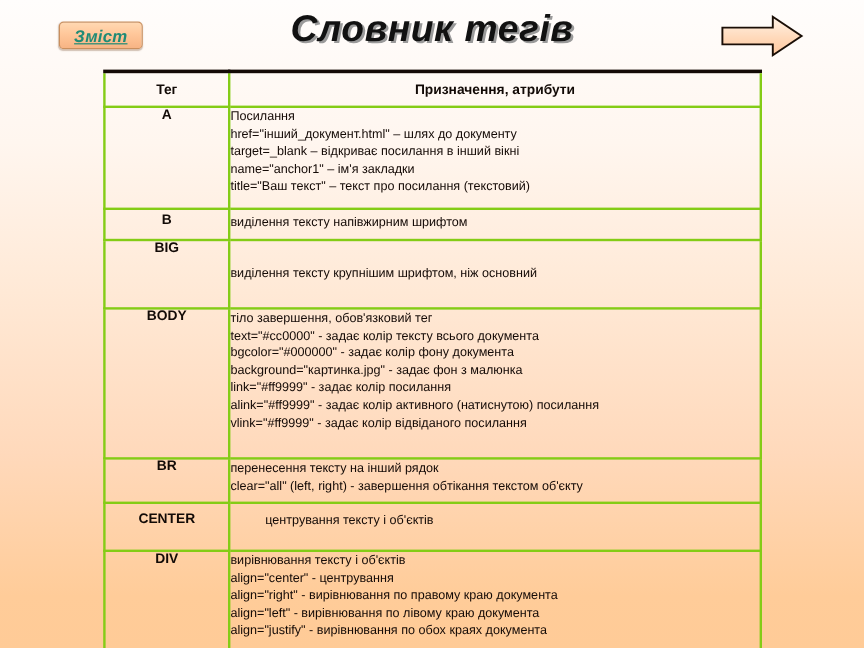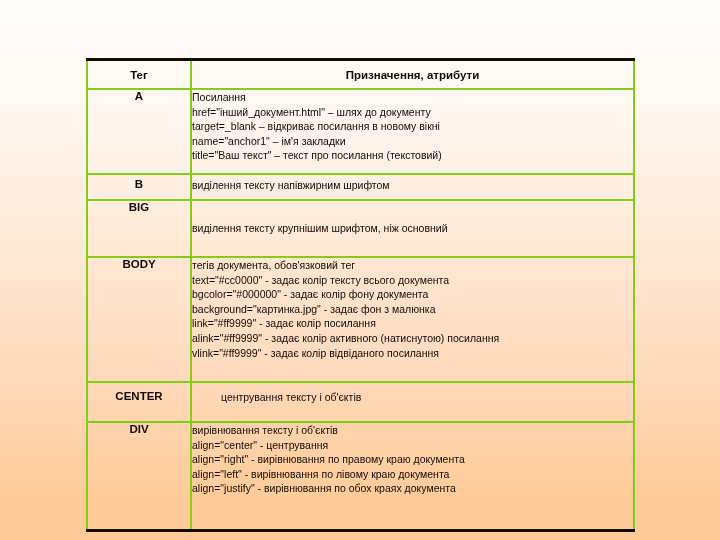--- a/index.html
+++ b/index.html
@@ -147,40 +147,62 @@
   tr.r-b .cell-tag  { padding-top: 3px; }
   tr.r-big .cell-desc { padding-top: 20px; margin-left: 41px; }
   tr.r-cen .cell-desc { padding-top: 7px; padding-left: 29px; }
   tr.r-cen .cell-tag  { padding-top: 7px; margin-top: 20px; }
 </style>
 </head>
 <body>
 
 <div class="slide">
 
+  <div class="header">
+
+    <div class="toc-button">
+      <span>Зміст</span>
+    </div>
+
+    <div class="slide-title">Словник тегів</div>
+
+    <div class="next-arrow">
+      <svg width="70" height="36" viewBox="0 0 70 36" xmlns="http://www.w3.org/2000/svg">
+        <defs>
+          <linearGradient id="arrowGrad" x1="0" y1="0" x2="0" y2="1">
+            <stop offset="0%" stop-color="#fff3e7"></stop>
+            <stop offset="55%" stop-color="#ffd9ba"></stop>
+            <stop offset="100%" stop-color="#ffc79d"></stop>
+          </linearGradient>
+        </defs>
+        <polygon points="2,11 44,11 44,2 68,18 44,34 44,25 2,25" fill="url(#arrowGrad)" stroke="#1a0e06" stroke-width="1.6" stroke-linejoin="miter"></polygon>
+      </svg>
+    </div>
+
+  </div>
 
   <table class="tag-table">
     <colgroup>
       <col class="c-tag">
       <col class="c-desc">
     </colgroup>
     <thead>
       <tr>
         <th>Тег</th>
         <th>Призначення, атрибути</th>
       </tr>
     </thead>
     <tbody>
 
       <tr class="r-a">
         <td class="cell-tag">A</td>
         <td class="cell-desc">
           <span class="ln">Посилання</span>
           <span class="ln">href="інший_документ.html" – шлях до документу</span>
-          <span class="ln">target=_blank – відкриває посилання в новому вікні</span>
+          <span class="ln">target=_blank – відкриває посилання в інший вікні</span>
           <span class="ln">name="anchor1" – ім'я закладки</span>
           <span class="ln">title="Ваш текст" – текст про посилання (текстовий)</span>
         </td>
       </tr>
 
       <tr class="r-b">
         <td class="cell-tag">B</td>
         <td class="cell-desc">
           <span class="ln">виділення тексту напівжирним шрифтом</span>
         </td>
@@ -189,30 +211,37 @@
       <tr class="r-big">
         <td class="cell-tag">BIG</td>
         <td class="cell-desc">
           <span class="ln">виділення тексту крупнішим шрифтом, ніж основний</span>
         </td>
       </tr>
 
       <tr class="r-body">
         <td class="cell-tag">BODY</td>
         <td class="cell-desc">
-          <span class="ln">тегів документа, обов'язковий тег</span>
+          <span class="ln">тіло завершення, обов'язковий тег</span>
           <span class="ln">text="#cc0000" - задає колір тексту всього документа</span>
           <span class="ln">bgcolor="#000000" - задає колір фону документа</span>
           <span class="ln">background="картинка.jpg" - задає фон з малюнка</span>
           <span class="ln">link="#ff9999" - задає колір посилання</span>
           <span class="ln">alink="#ff9999" - задає колір активного (натиснутою) посилання</span>
           <span class="ln">vlink="#ff9999" - задає колір відвіданого посилання</span>
         </td>
       </tr>
 
+      <tr class="r-br">
+        <td class="cell-tag">BR</td>
+        <td class="cell-desc">
+          <span class="ln">перенесення тексту на інший рядок</span>
+          <span class="ln">clear="all" (left, right) - завершення обтікання текстом об'єкту</span>
+        </td>
+      </tr>
 
       <tr class="r-cen">
         <td class="cell-tag">CENTER</td>
         <td class="cell-desc">
           <span class="ln">центрування тексту і об'єктів</span>
         </td>
       </tr>
 
       <tr class="r-div">
         <td class="cell-tag">DIV</td>

